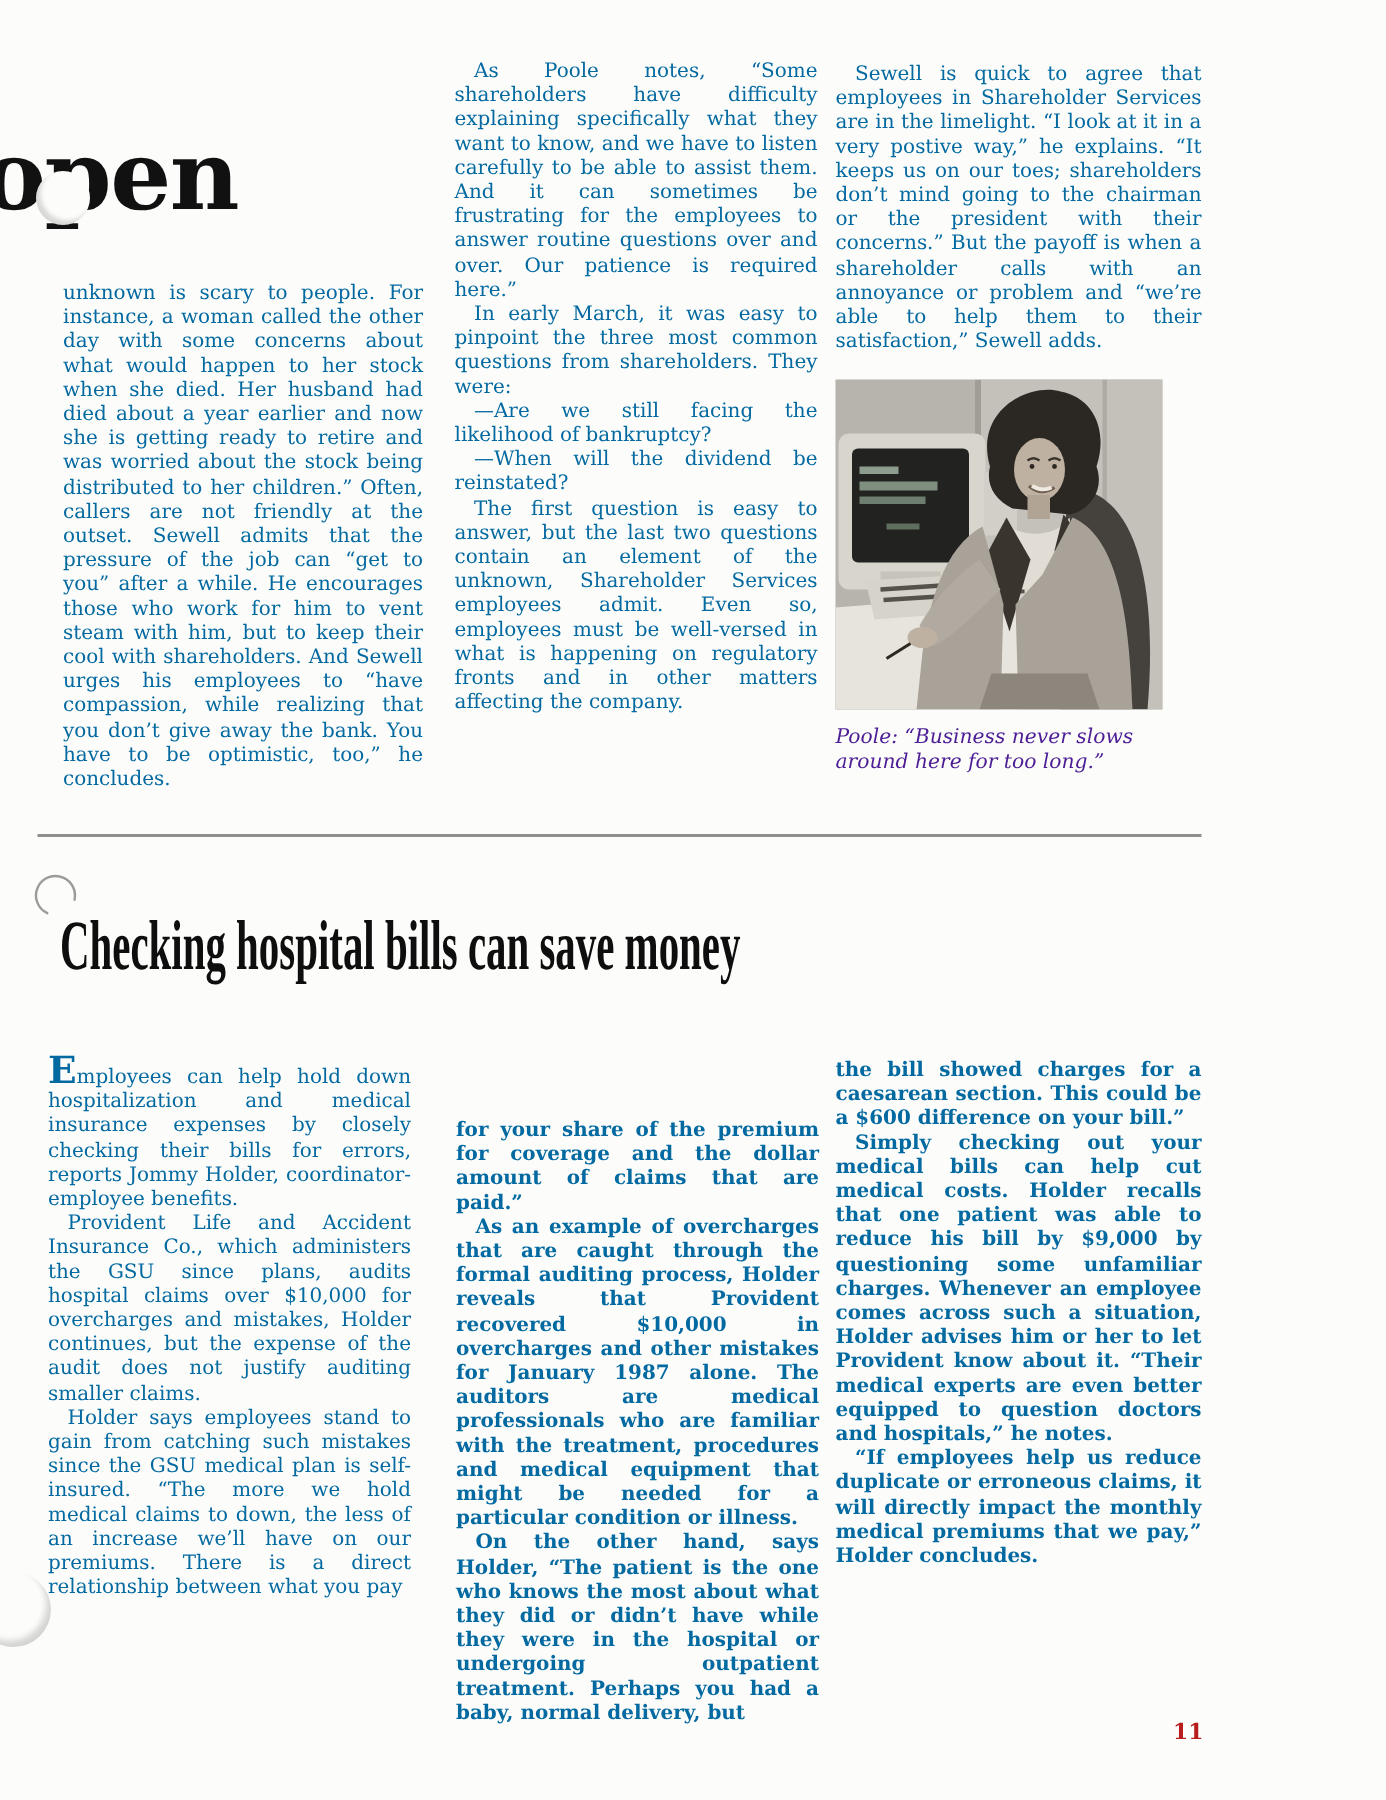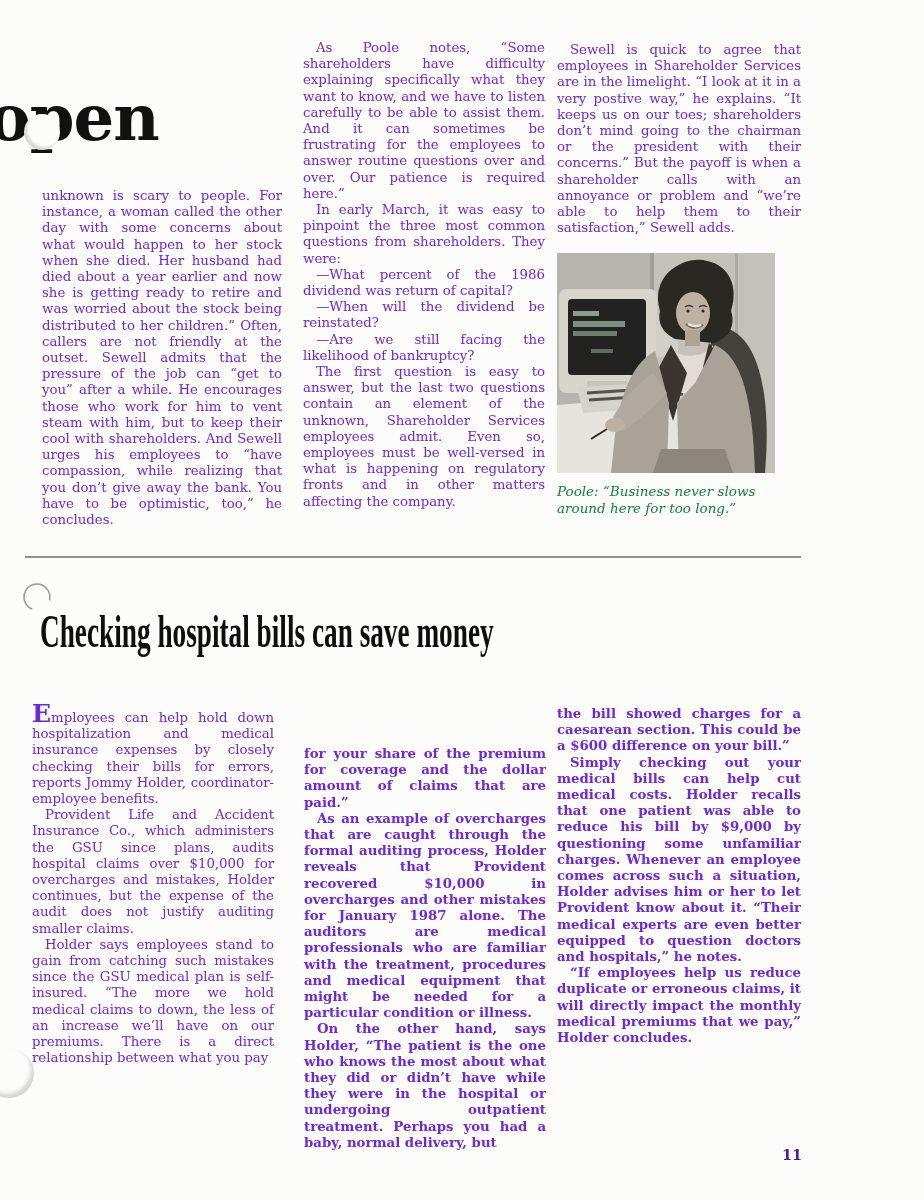--- a/index.html
+++ b/index.html
@@ -10,67 +10,66 @@
     color:#181818;
     overflow:hidden;
   }
   .abs{position:absolute;}
   .col{width:242px;}
   .col p{
     margin:0;
     font-size:13.3px;
     line-height:16.2px;
     text-align:justify;
-    color:#6d28d9;
+    color:#0369a1;
   }
   .col p.indent{text-indent:13px;}
   .headline-fragment{
     font-size:64px;font-weight:bold;letter-spacing:-1px;
     font-family:"DejaVu Serif", serif;line-height:1;color:#111;
   }
   .blob{
     background:#fcfcfa;border-radius:50%;
   }
   .story-headline{
     font-family:"Liberation Serif", serif;
     font-weight:bold;font-size:47px;line-height:1;color:#0e0e0e;
     white-space:nowrap;
     transform:scaleX(0.58);transform-origin:left center;
     letter-spacing:0px;
   }
   .rule{background:#8f8f8f;height:2px;}
   .caption{
-    font-size:13.5px;line-height:17px;font-style:italic;color:#15803d;
+    font-size:13.5px;line-height:17px;font-style:italic;color:#4c1d95;
     width:244px;
   }
   .dropcap{
     font-size:25px;font-weight:bold;line-height:16px;letter-spacing:0;
   }
   .page-number{
-    font-size:14.5px;font-weight:bold;color:#4c1d95;
+    font-size:14.5px;font-weight:bold;color:#b91c1c;
   }
   .photo-frame{width:218px;height:220px;overflow:hidden;background:#bdbab3;}
 </style>
 </head>
 <body>
 
 <div class="abs headline-fragment" style="left:-12px;top:86px;">open</div>
 
 <div class="abs blob" style="left:24px;top:114px;width:36px;height:36px;box-shadow:inset 3px -3px 3px rgba(0,0,0,0.14);"></div>
 
 <div class="abs col" style="left:42px;top:160px;width:240px;margin-top:28px;">
   <p>unknown is scary to people. For instance, a woman called the other day with some concerns about what would happen to her stock when she died. Her husband had died about a year earlier and now she is getting ready to retire and was worried about the stock being distributed to her children.” Often, callers are not friendly at the outset. Sewell admits that the pressure of the job can “get to you” after a while. He encourages those who work for him to vent steam with him, but to keep their cool with shareholders. And Sewell urges his employees to “have compassion, while realizing that you don’t give away the bank. You have to be optimistic, too,” he concludes.</p>
 </div>
 
 <div class="abs col" style="left:303px;top:40px;">
   <p class="indent">As Poole notes, “Some shareholders have difficulty explaining specifically what they want to know, and we have to listen carefully to be able to assist them. And it can sometimes be frustrating for the employees to answer routine questions over and over. Our patience is required here.”</p>
   <p class="indent">In early March, it was easy to pinpoint the three most common questions from shareholders. They were:</p>
-  <p class="indent">—What percent of the 1986 dividend was return of capital?</p>
+  <p class="indent">—Are we still facing the likelihood of bankruptcy?</p>
   <p class="indent">—When will the dividend be reinstated?</p>
-  <p class="indent">—Are we still facing the likelihood of bankruptcy?</p>
   <p class="indent">The first question is easy to answer, but the last two questions contain an element of the unknown, Shareholder Services employees admit. Even so, employees must be well-versed in what is happening on regulatory fronts and in other matters affecting the company.</p>
 </div>
 
 <div class="abs col" style="left:557px;top:42px;width:244px;">
   <p class="indent">Sewell is quick to agree that employees in Shareholder Services are in the limelight. “I look at it in a very postive way,” he explains. “It keeps us on our toes; shareholders don’t mind going to the chairman or the president with their concerns.” But the payoff is when a shareholder calls with an annoyance or problem and “we’re able to help them to their satisfaction,” Sewell adds.</p>
 </div>
 
 <div class="abs photo-frame" style="left:557px;top:253px;">
   <svg width="218" height="220" viewBox="0 0 218 220">
 

